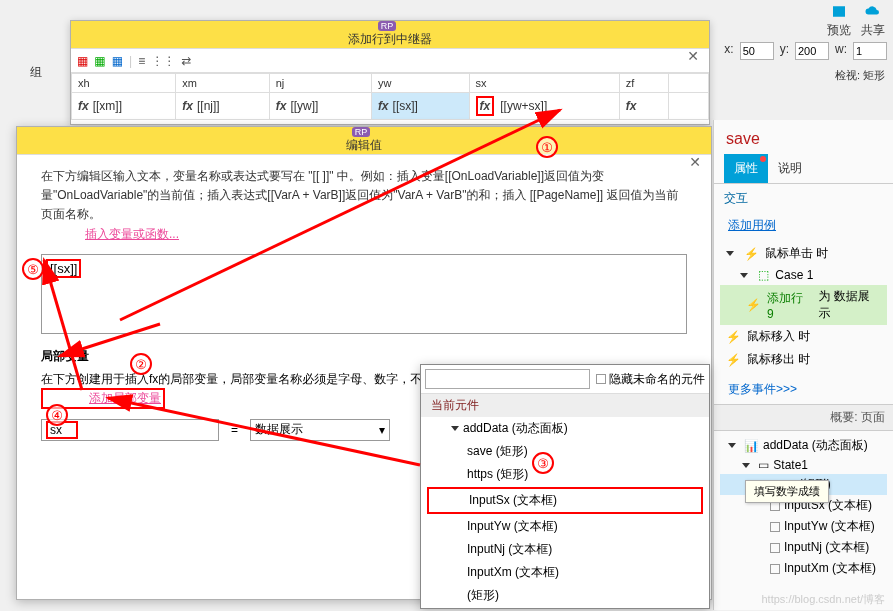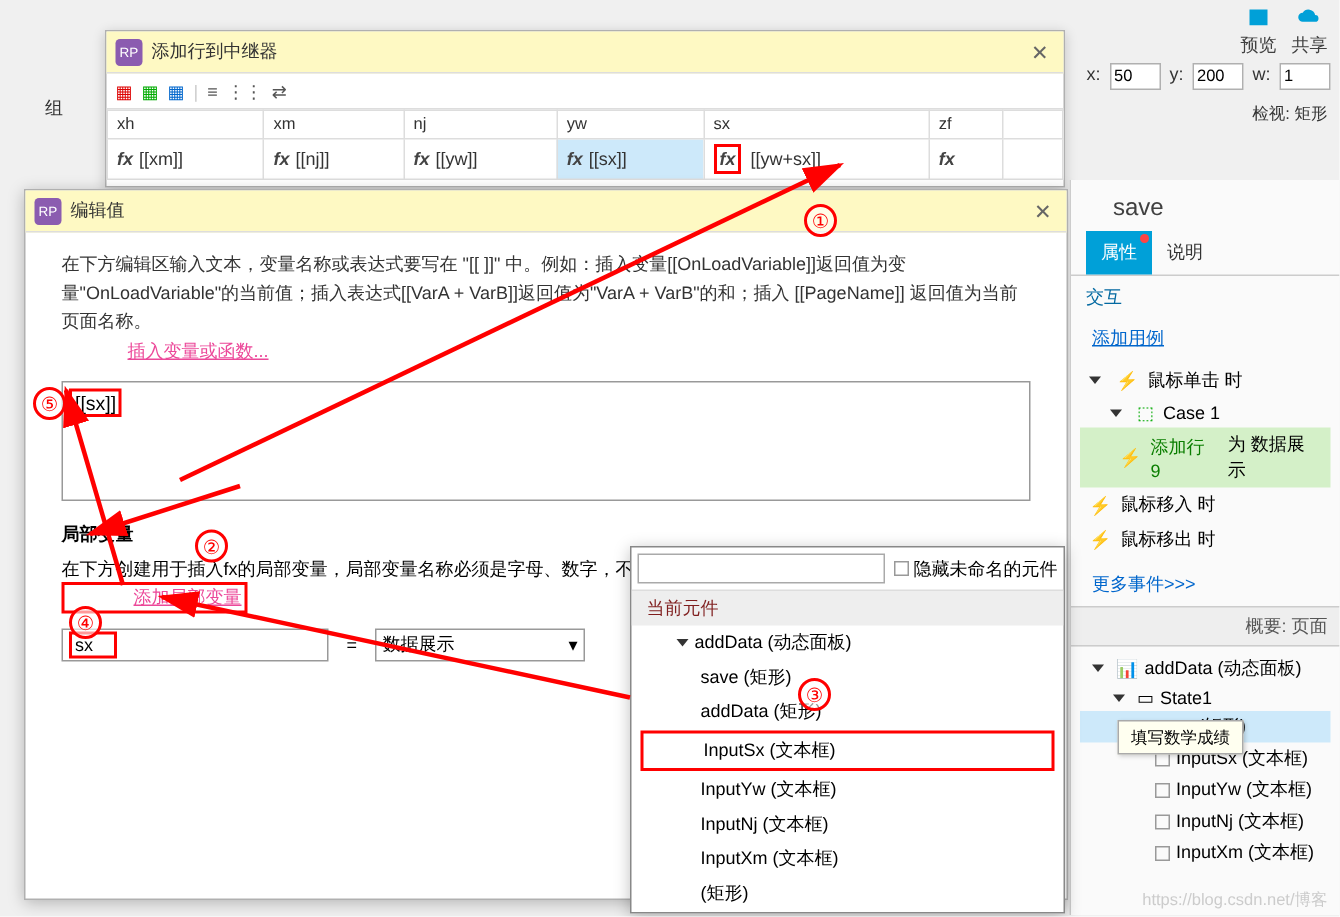--- a/index.html
+++ b/index.html
@@ -5,21 +5,21 @@
 * { box-sizing: border-box; margin: 0; padding: 0; font-family: "Microsoft YaHei", sans-serif; font-size: 12px; }
 body { background: #f0f0f0; width: 893px; height: 611px; overflow: hidden; position: relative; }
 .top-icons { position: absolute; top: 4px; right: 8px; display: flex; gap: 10px; color: #404040; }
 .top-icons .ico { display: flex; flex-direction: column; align-items: center; font-size: 10px; }
 .top-icons svg { width: 18px; height: 18px; fill: #00a0d8; }
 .coords-bar { position: absolute; top: 42px; right: 6px; font-size: 11px; color: #333; display: flex; gap: 6px; }
 .coords-bar span { display: inline-block; }
 .coords-bar input { width: 34px; border: 1px solid #b0b0b0; height: 18px; font-size: 11px; padding: 0 2px; }
 .inspect-bar { position: absolute; top: 68px; right: 8px; font-size: 11px; color: #333; }
 .dialog1 { position: absolute; top: 20px; left: 70px; width: 640px; height: 105px; background: #fff; border: 1px solid #b0b0b0; box-shadow: 0 2px 8px rgba(0,0,0,.2); }
-.dlg-title { display: flex; align-items: center; height: 28px; background: #fef9c3; border-bottom: 1px solid #ddd; padding: 0 6px; font-size: 13px; color: #333; }
+.dlg-title { display: flex; align-items: center; height: 28px; background: #fde047; border-bottom: 1px solid #ddd; padding: 0 6px; font-size: 13px; color: #333; flex-direction: column; }
 .rp-badge { width: 18px; height: 18px; background: #8b5cb0; color: #fff; font-size: 9px; display: inline-flex; align-items: center; justify-content: center; border-radius: 3px; margin-right: 6px; }
 .dlg-close { margin-left: auto; font-size: 14px; color: #666; cursor: pointer; padding: 0 4px; }
 .toolbar1 { display: flex; align-items: center; height: 24px; border-bottom: 1px solid #ddd; padding: 0 6px; gap: 6px; color: #555; }
 .table1 { position: relative; }
 .table1 th, .table1 td { border: 1px solid #ddd; padding: 3px 12px 3px 6px; text-align: left; font-weight: normal; color: #333; font-size: 11px; }
 .table1 th { background: #fff; }
 .table1 td { background: #fff; }
 .table1 td.sel { background: #cde9fa; }
 .fx-cell { display: flex; align-items: center; gap: 4px; }
 .fx { font-weight: bold; font-style: italic; color: #444; }
@@ -40,21 +40,21 @@
 .dropdown { position: absolute; top: 364px; left: 420px; width: 290px; background: #fff; border: 1px solid #888; box-shadow: 0 2px 10px rgba(0,0,0,.25); z-index: 50; max-height: 245px; overflow: hidden; }
 .dropdown .search-row { display: flex; align-items: center; padding: 4px; gap: 6px; border-bottom: 1px solid #ddd; }
 .dropdown .search-row input[type=text] { flex: 1; border: 1px solid #aaa; height: 20px; padding: 0 4px; }
 .dropdown .section-hdr { background: #eee; padding: 3px 10px; color: #7f1d1d; }
 .dropdown .item { padding: 3px 10px 3px 30px; cursor: pointer; }
 .dropdown .item.sub { padding-left: 46px; }
 .dropdown .item.boxed { border: 2px solid red; margin: 1px 6px; padding-left: 40px; }
 .tri { display: inline-block; width: 0; height: 0; border-left: 4px solid transparent; border-right: 4px solid transparent; border-top: 5px solid #333; margin-right: 4px; vertical-align: middle; }
 .circ { position: absolute; width: 22px; height: 22px; border: 2px solid red; border-radius: 50%; color: red; display: flex; align-items: center; justify-content: center; font-size: 13px; background: rgba(255,255,255,.6); z-index: 60; }
 .rightpane { position: absolute; top: 120px; right: 0; width: 180px; height: 490px; background: #fafafa; border-left: 1px solid #ccc; }
-.rp-title { padding: 10px 28px 6px; font-size: 16px; color: #404040; }
+.rp-title { padding: 10px 12px 6px; font-size: 16px; color: #b91c1c; }
 .rp-tabs { display: flex; border-bottom: 1px solid #ccc; padding: 0 10px; }
 .rp-tab { padding: 6px 10px; color: #333; cursor: pointer; }
 .rp-tab.active { background: #00a0d8; color: #fff; position: relative; }
 .rp-tab .dot { position: absolute; top: 2px; right: 2px; width: 6px; height: 6px; background: #ff4444; border-radius: 50%; }
 .rp-sub { padding: 6px 10px; color: #0369a1; }
 .rp-addcase { color: #0066cc; text-decoration: underline; padding: 4px 14px; display: block; }
 .event-list { padding: 4px 6px; }
 .event-item { display: flex; align-items: center; padding: 3px 6px; gap: 6px; cursor: pointer; }
 .event-item.case { padding-left: 20px; }
 .event-item.action { padding-left: 26px; background: #d4f0c8; }
@@ -201,21 +201,21 @@
   <div class="search-row">
     <input type="text" style="">
     <label style="display:flex;align-items:center;gap:3px">
         <span class="chk"></span>
         <span>隐藏未命名的元件</span>
       </label>
   </div>
   <div class="section-hdr">当前元件</div>
   <div class="item"><span class="tri"></span><span>addData (动态面板)</span></div>
   <div class="item sub">save (矩形)</div>
-  <div class="item sub">addData (矩形)</div>
+  <div class="item sub">https (矩形)</div>
   <div class="item boxed">InputSx (文本框)</div>
   <div class="item sub">InputYw (文本框)</div>
   <div class="item sub">InputNj (文本框)</div>
   <div class="item sub">InputXm (文本框)</div>
   <div class="item sub">(矩形)</div>
   <div class="item"></div>
 
 </div>
 
 <div class="rightpane">

